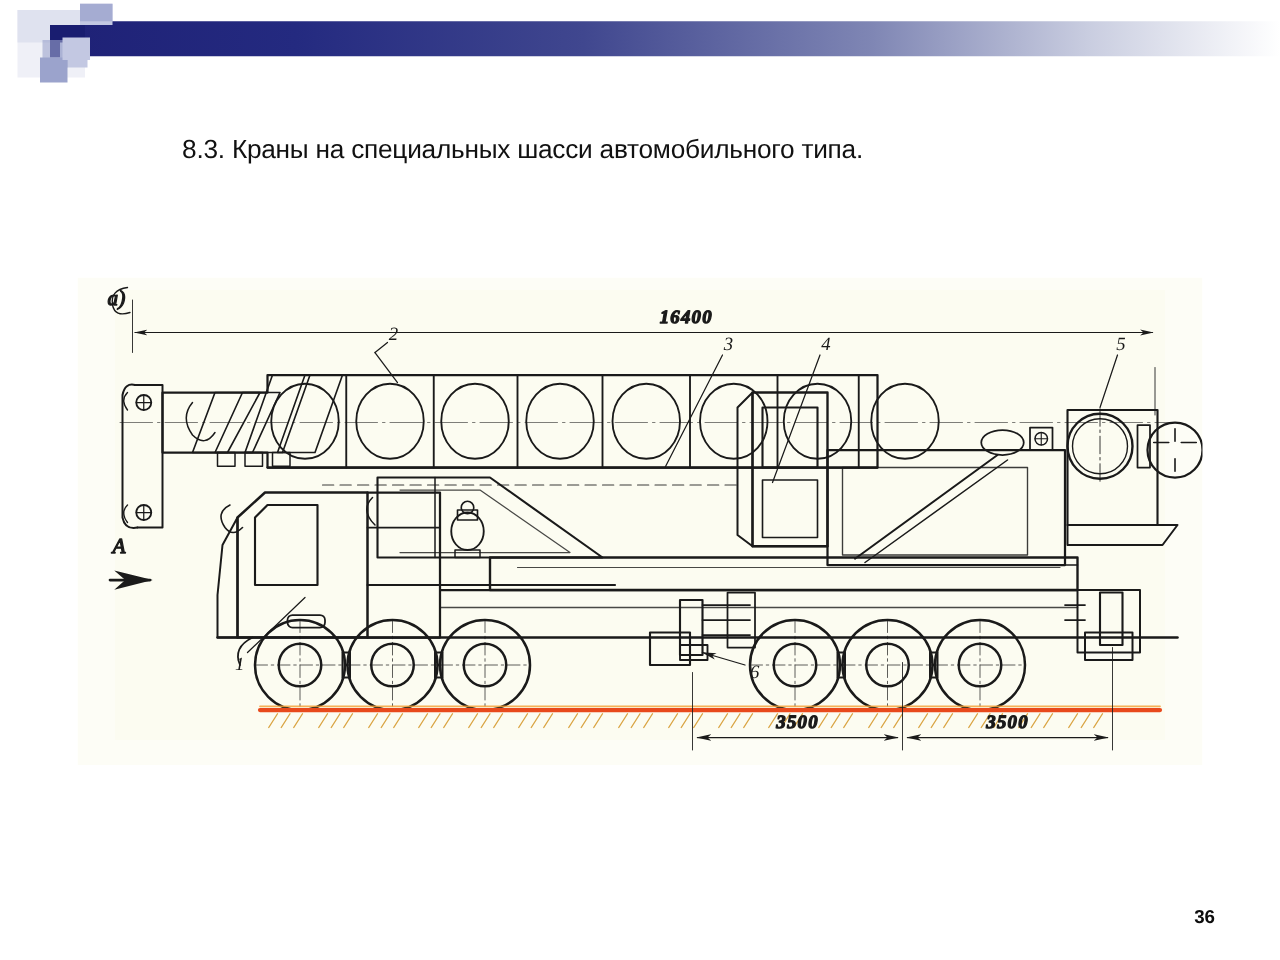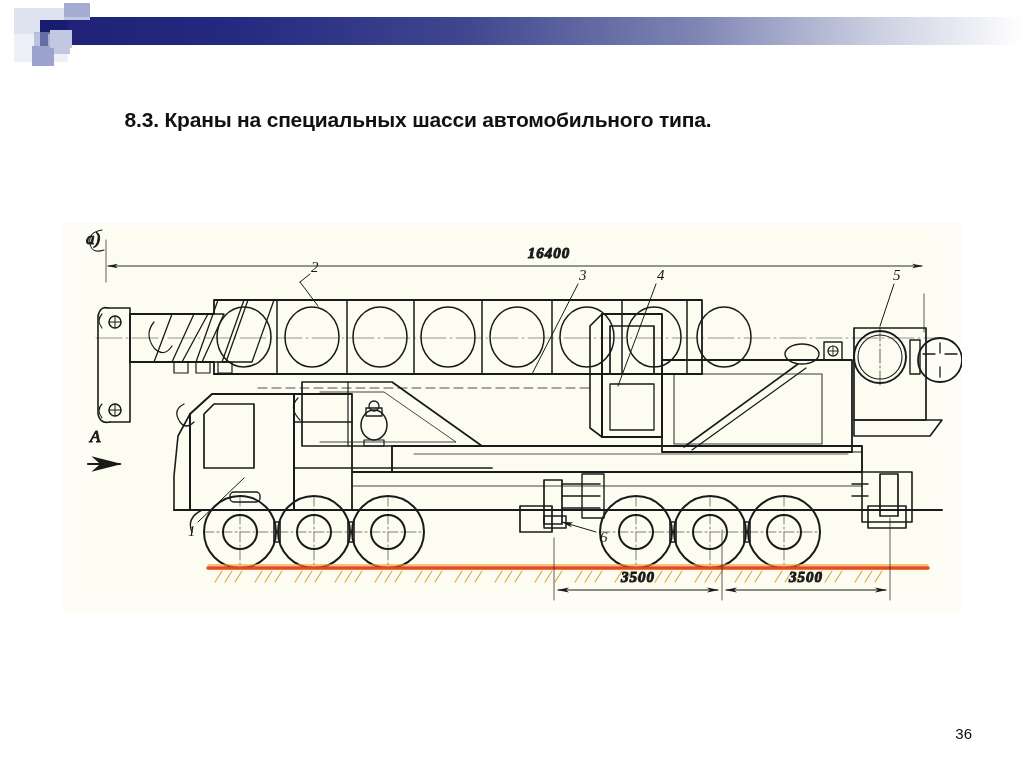--- a/index.html
+++ b/index.html
@@ -19,28 +19,28 @@
   .sq-dark{background:#191d70;}
   .sq-mid{background:#9ba3cc;}
   .sq-light{background:#c3c8e2;}
   .sq-pale{background:#dfe2ef;}
   .sq-faint{background:#eff0f7;}
 
   
   #slide-title{
     position:absolute;left:0;top:108px;width:836px;
     text-align:center;
-    font-size:21px;font-weight:bold;color:#111111;
+    font-size:21px;font-weight:normal;color:#111111;
     letter-spacing:-0.2px;
   }
 
   
   #page-number{
     position:absolute;right:52px;bottom:26px;
-    font-size:15px;font-weight:normal;color:#0d0d0d;margin-top:24px;
+    font-size:15px;font-weight:bold;color:#0d0d0d;margin-top:24px;
   }
 
   
   #drawing-area{
     position:absolute;left:62px;top:222px;width:900px;height:390px;
   }
   #drawing-area svg{display:block;}
   .dwg-label{
     font-family:"Liberation Serif", serif;
     font-style:italic;

